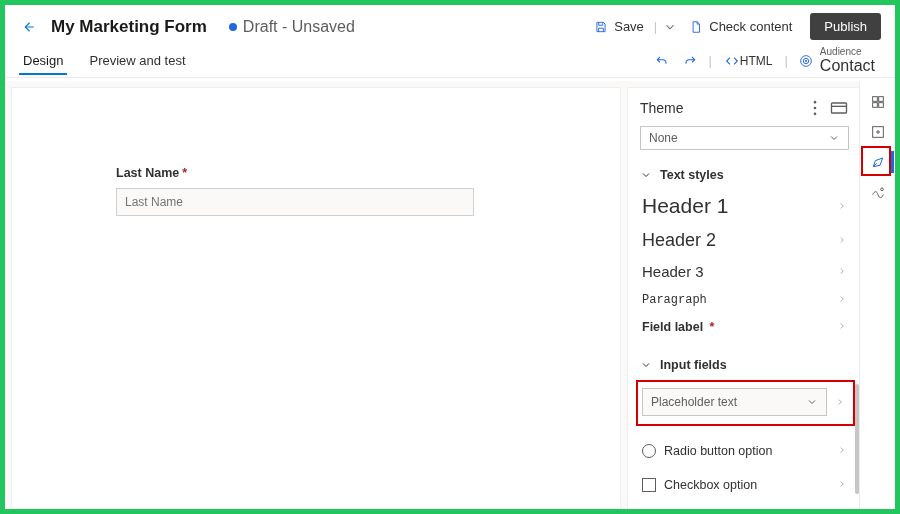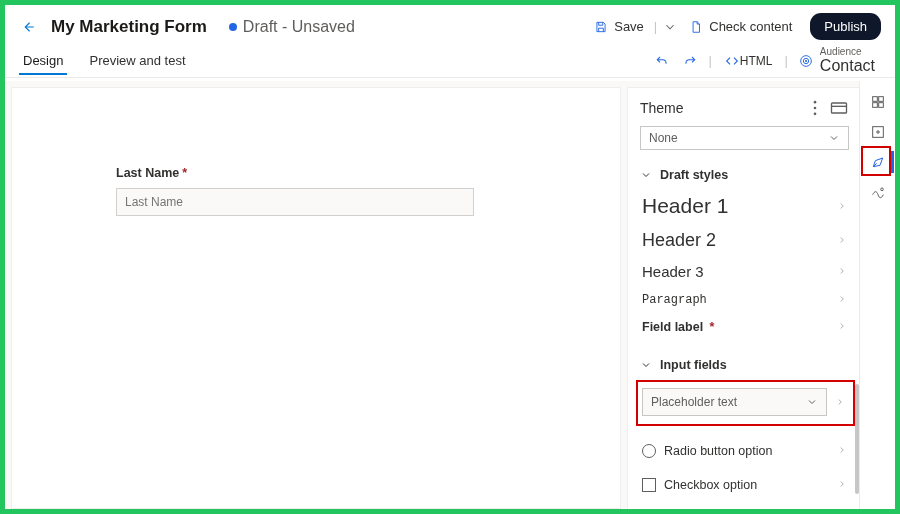--- a/index.html
+++ b/index.html
@@ -21,21 +21,21 @@
   .back-arrow { width:18px; height:18px; color:var(--accent); display:flex; align-items:center; justify-content:center; cursor:pointer;}
   .back-arrow svg { width:16px; height:16px; stroke:var(--accent); fill:none; stroke-width:1.6;}
   .title { font-size:17px; font-weight:600; margin-left:14px; color:#1b1a19;}
   .status { display:flex; align-items:center; margin-left:22px; font-size:16px; color:var(--muted);}
   .status-dot { width:8px; height:8px; border-radius:50%; background:#2266e3; margin-right:6px;}
   .hdr-spacer { flex:1; }
   .hdr-btn { display:flex; align-items:center; gap:6px; padding:4px 8px; font-size:13px; color:#323130; cursor:pointer; border-radius:2px;}
   .hdr-btn svg { width:14px; height:14px; }
   .divider { color:#c8c6c4; padding:0 2px; }
   .chev-down { width:14px; height:14px; }
-  .publish { background:#0f172a; color:#fff; padding:6px 14px; border-radius:11px; font-size:13px; cursor:pointer; margin-left:10px;}
+  .publish { background:#404040; color:#fff; padding:6px 14px; border-radius:3px; font-size:13px; cursor:pointer; margin-left:10px;}
   
   .tabs { display:flex; align-items:center; padding:0 14px; border-bottom:1px solid var(--light-border); height:34px;}
   .tab { padding:6px 4px; margin-right:18px; font-size:13px; color:#323130; cursor:pointer; position:relative;}
   .tab.active { color:#1b1a19; font-weight:500;}
   .tab.active::after { content:""; position:absolute; left:0; right:0; bottom:-1px; height:2px; background:var(--accent);}
   .tabs-spacer { flex:1; }
   .tool { width:28px; height:28px; display:flex; align-items:center; justify-content:center; cursor:pointer; color:#2266e3; border-radius:2px;}
   .tool svg { width:16px; height:16px; }
   .tool-sep { color:#c8c6c4; margin:0 4px;}
   .html-btn { display:flex; align-items:center; font-size:12px; color:#323130; padding:0 8px; cursor:pointer;}
@@ -206,21 +206,21 @@
           <span class="sp"></span>
           <svg width="12" height="12" viewBox="0 0 24 24" fill="none" stroke="#605e5c" stroke-width="2">
               <path d="M6 9l6 6 6-6"></path>
             </svg>
         </div>
 
         <div class="section-hdr">
           <svg viewBox="0 0 24 24" fill="none" stroke="#323130" stroke-width="2">
               <path d="M6 9l6 6 6-6"></path>
             </svg>
-          <span>Draft styles</span>
+          <span>Text styles</span>
         </div>
 
         <div class="style-row">
           <span class="label h1">Header 1</span>
           <span class="chev"><svg viewBox="0 0 24 24" fill="none" stroke="#a19f9d" stroke-width="2">
                 <path d="M9 6l6 6-6 6"></path>
               </svg></span>
         </div>
 
         <div class="style-row">

